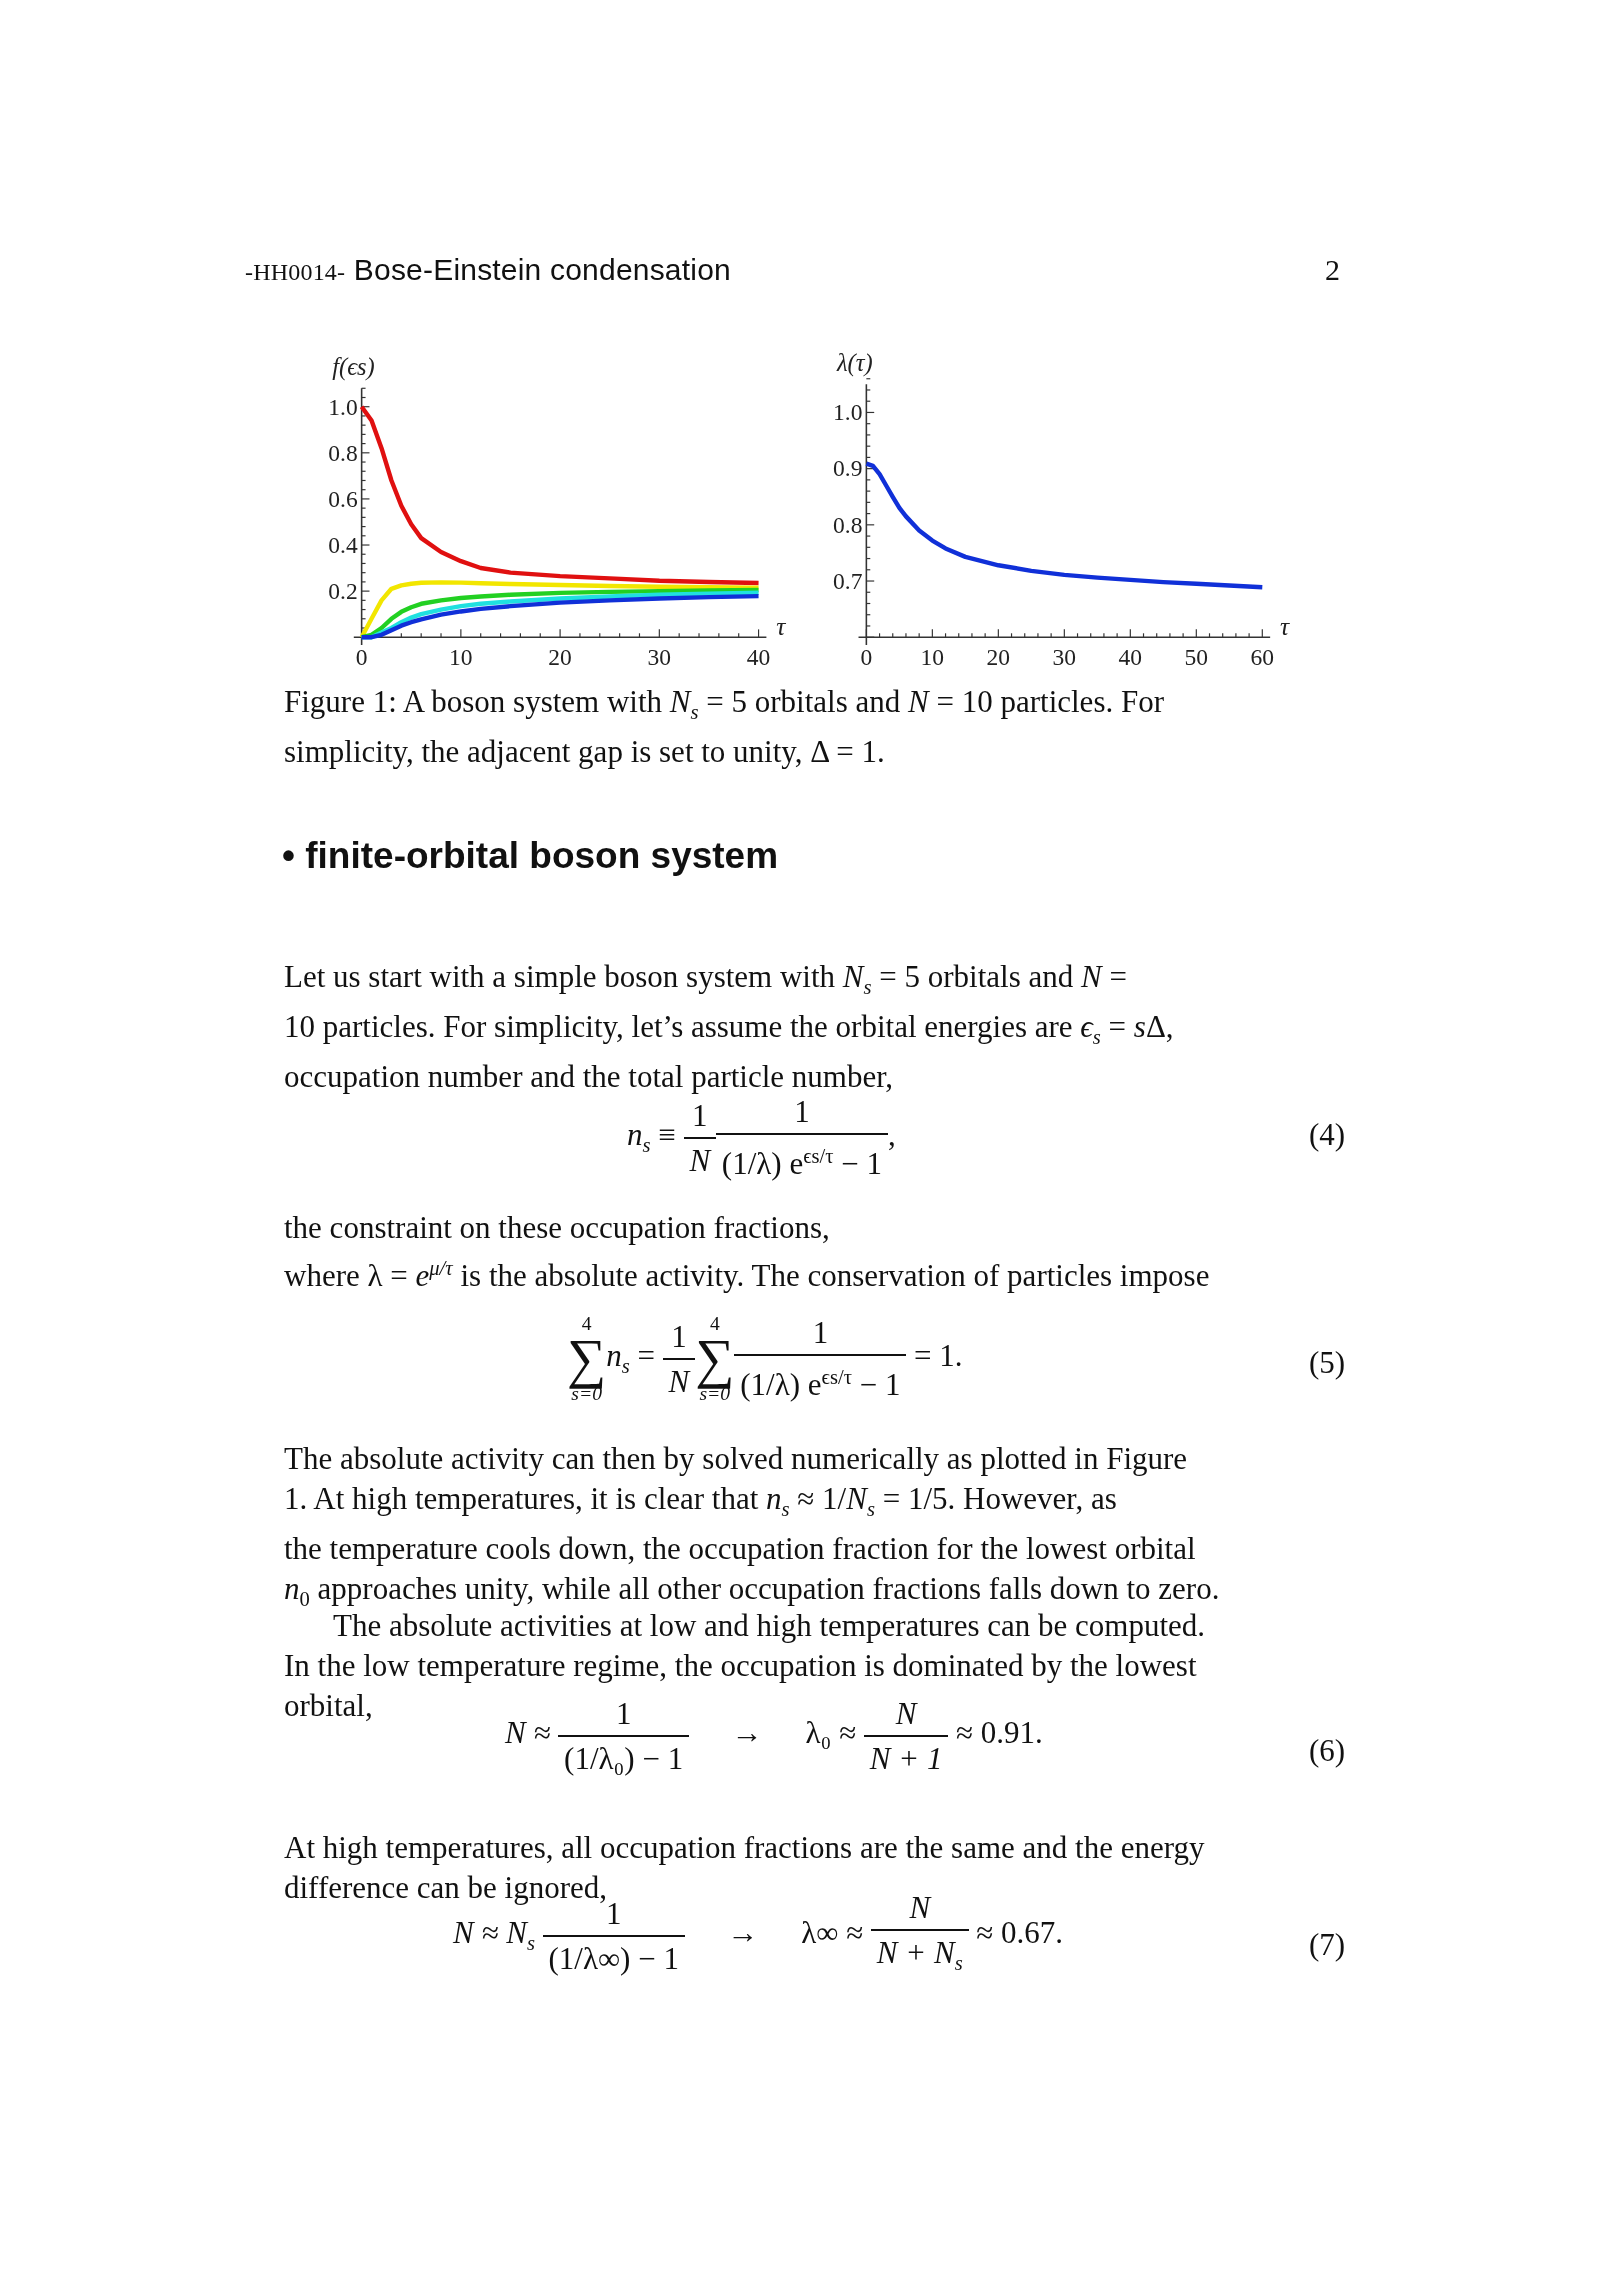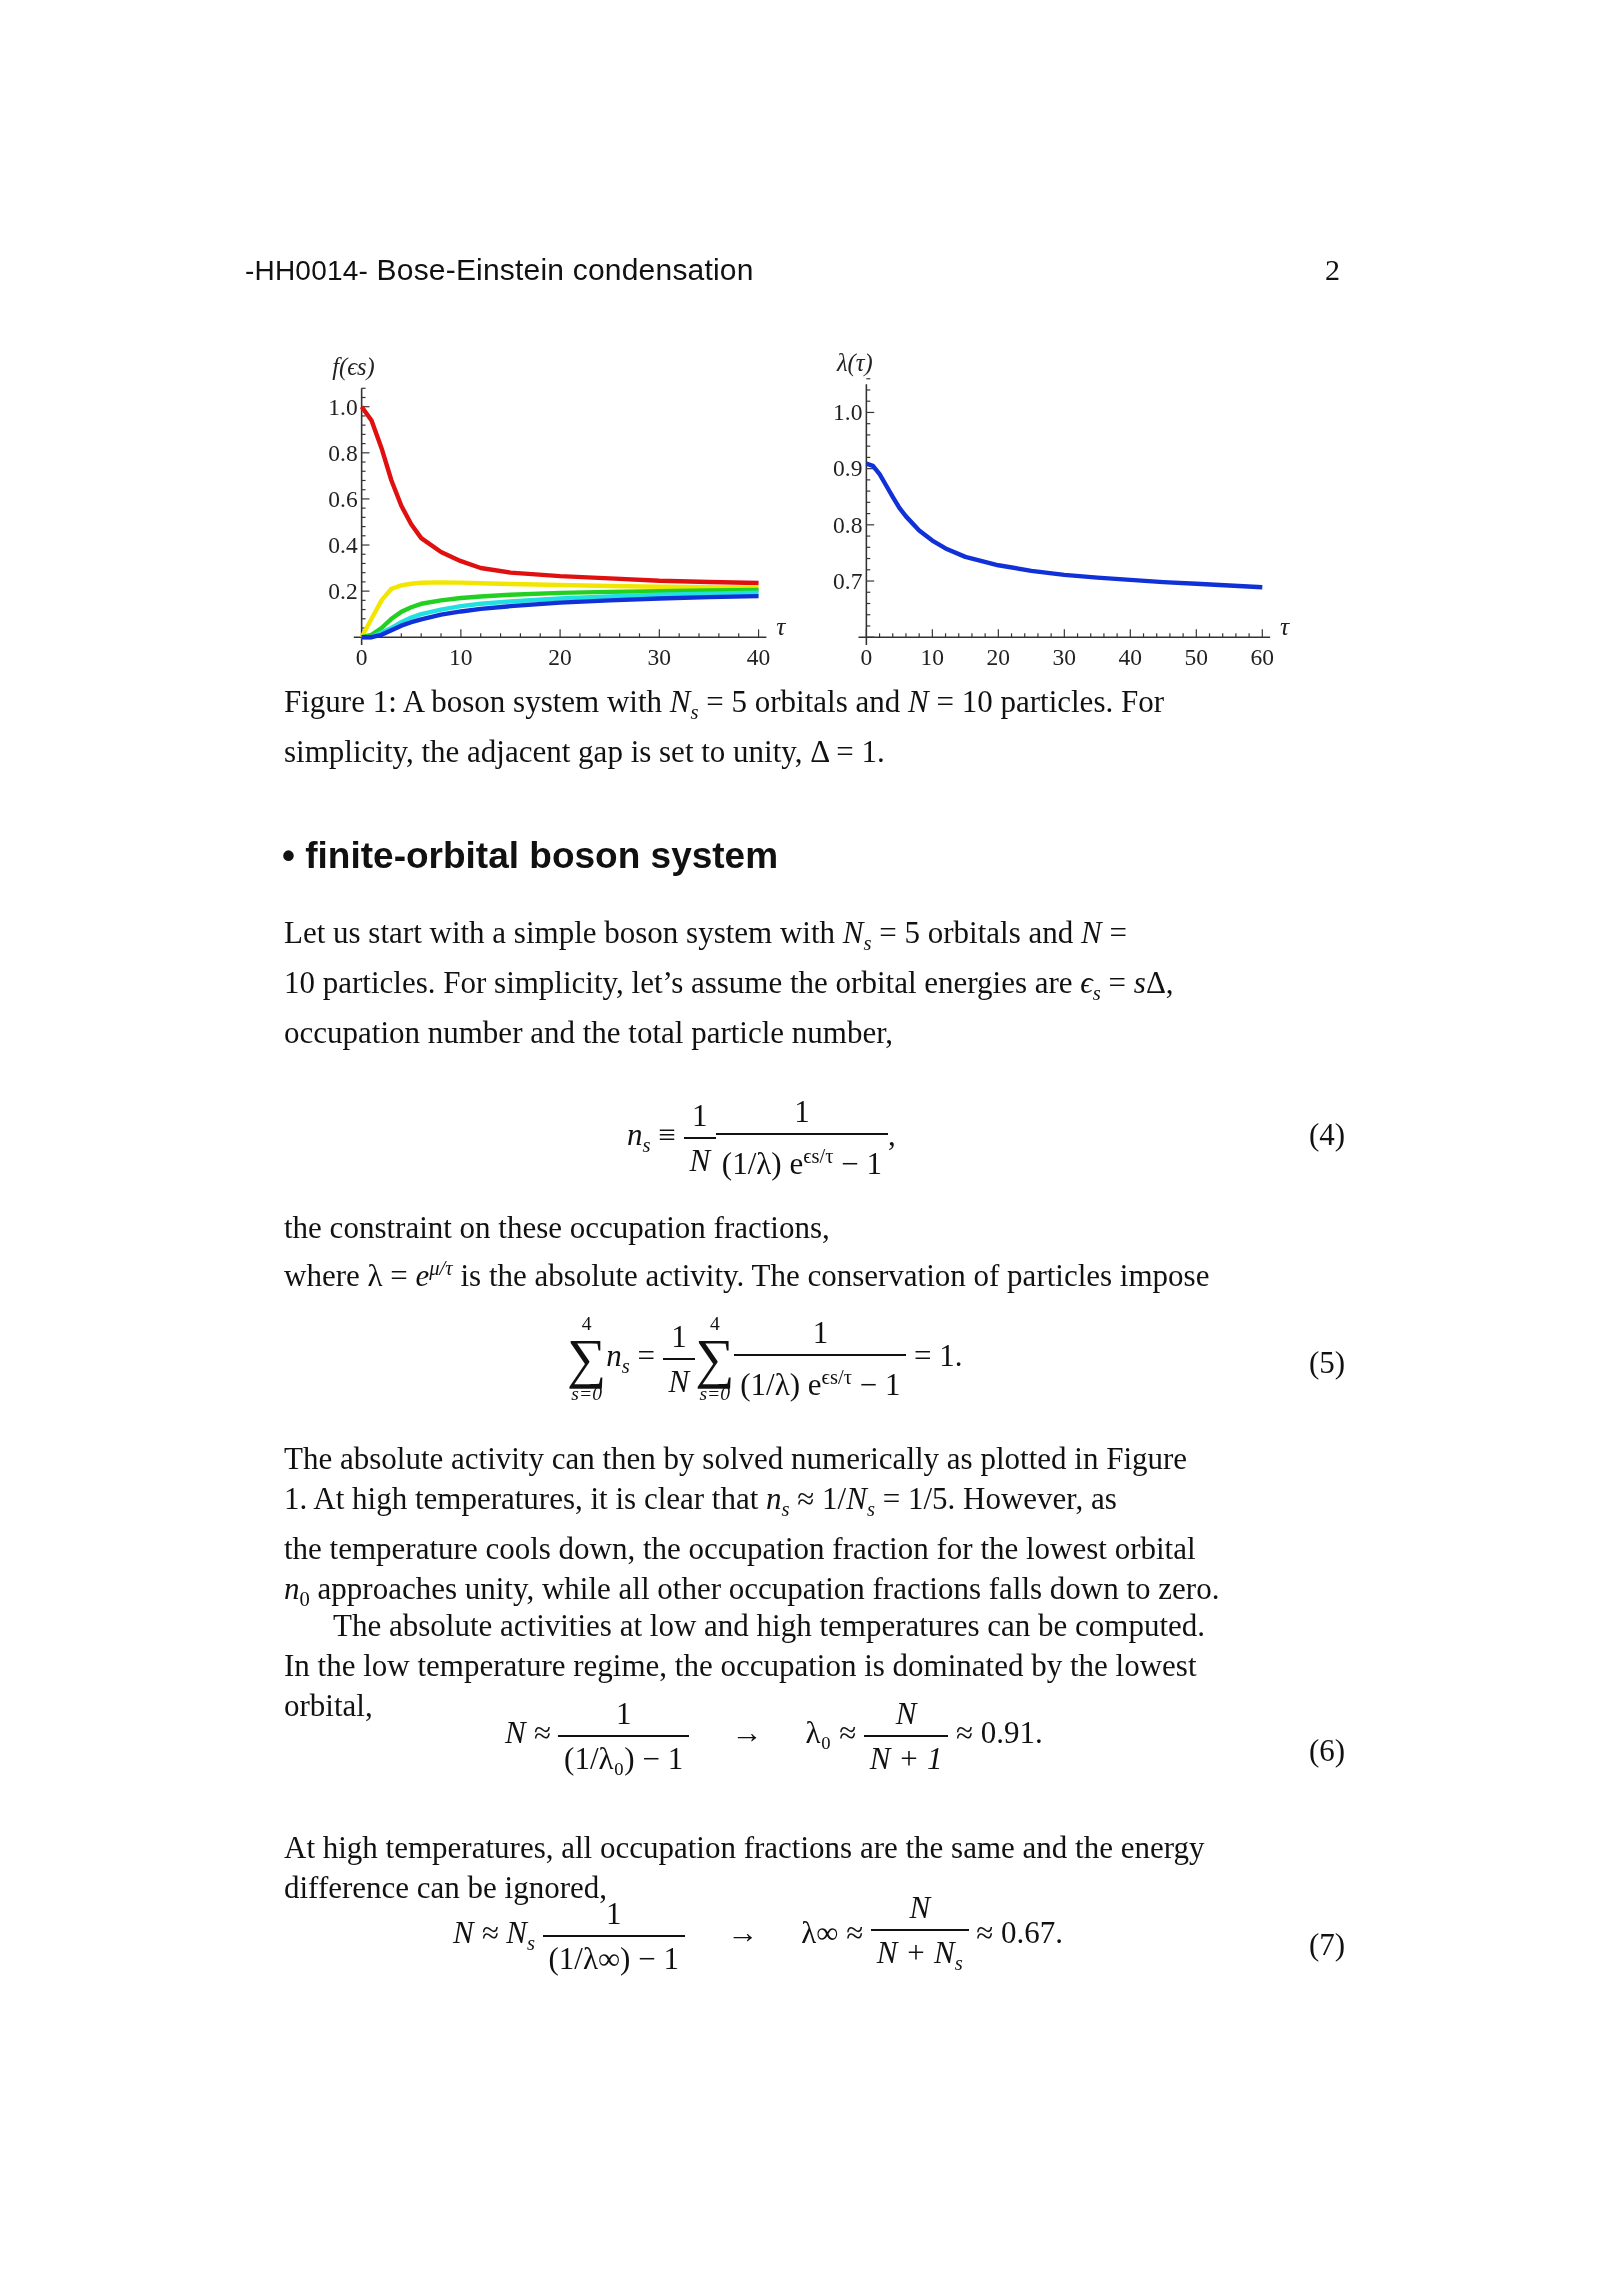--- a/index.html
+++ b/index.html
@@ -1,20 +1,20 @@
 <!DOCTYPE html>
 <html><head>
 <meta charset="utf-8">
 <style>
   html, body { margin: 0; padding: 0; background: #ffffff; }
   body { width: 1621px; height: 2293px; position: relative; overflow: hidden;
          font-family: "Liberation Serif", "DejaVu Serif", serif; color: #111; }
   .abs { position: absolute; }
   .header-left { left: 245px; top: 253px; font-family: "Liberation Sans", "DejaVu Sans", sans-serif; font-size: 30px; letter-spacing: 0.2px; }
-  .header-left .code { font-family: Liberation Sans, sans-serif; font-size: 28px; }
+  .header-left .code { font-family: Liberation Serif, serif; font-size: 24px; }
   .page-num { left: 1325px; top: 253px; font-size: 30px; }
   svg.chart { position: absolute; left: 0; top: 0; }
   svg text { font-family: "Liberation Serif", "DejaVu Serif", serif; fill: #222; }
   .body-text { left: 284px; width: 1070px; font-size: 31px; line-height: 40px; text-align: justify; }
   .body-text p { margin: 0; }
   .indent { text-indent: 49px; }
   .section-title { left: 282px; top: 835px; font-family: "Liberation Sans", "DejaVu Sans", sans-serif; font-size: 37px; font-weight: bold; }
   .eq { position: absolute; font-size: 31px; font-style: normal; }
   .eqnum { position: absolute; left: 1309px; font-size: 31px; }
   .frac { display: inline-block; vertical-align: middle; text-align: center; }
@@ -184,21 +184,21 @@
 <div class="abs body-text" style="top:682px;">
   <p><span>Figure 1:</span> <span>A boson system with </span><i>N</i><sub><i>s</i></sub><span> = 5 orbitals and </span><i>N</i><span> = 10 particles.  For</span></p>
   <p>simplicity, the adjacent gap is set to unity, Δ = 1.</p>
 </div>
 
 <div class="abs section-title">
   <span>•</span>
   <span>finite-orbital boson system</span>
 </div>
 
-<div class="abs body-text" style="top:913px;">
+<div class="abs body-text" style="top:957px;">
   <p><span>Let us start with a simple boson system with </span><i>N</i><sub><i>s</i></sub><span> = 5 orbitals and </span><i>N</i><span> =</span></p>
   <p><span>10 particles.  For simplicity, let’s assume the orbital energies are </span><i>ϵ</i><sub><i>s</i></sub><span> = </span><i>s</i><span>Δ,</span></p>
   <p>occupation number and the total particle number,</p>
 </div>
 
 <div class="eq" style="left:627px; top:1090px;">
   <i>n</i><sub><i>s</i></sub>
   <span>≡</span>
   <span class="frac"><span class="num">1</span><i class="den">N</i></span><span class="frac"><span class="num">1</span><span class="den"><span>(1/λ) e</span><sup>ϵs/τ</sup><span> − 1</span></span></span><span>,</span>
 </div>

